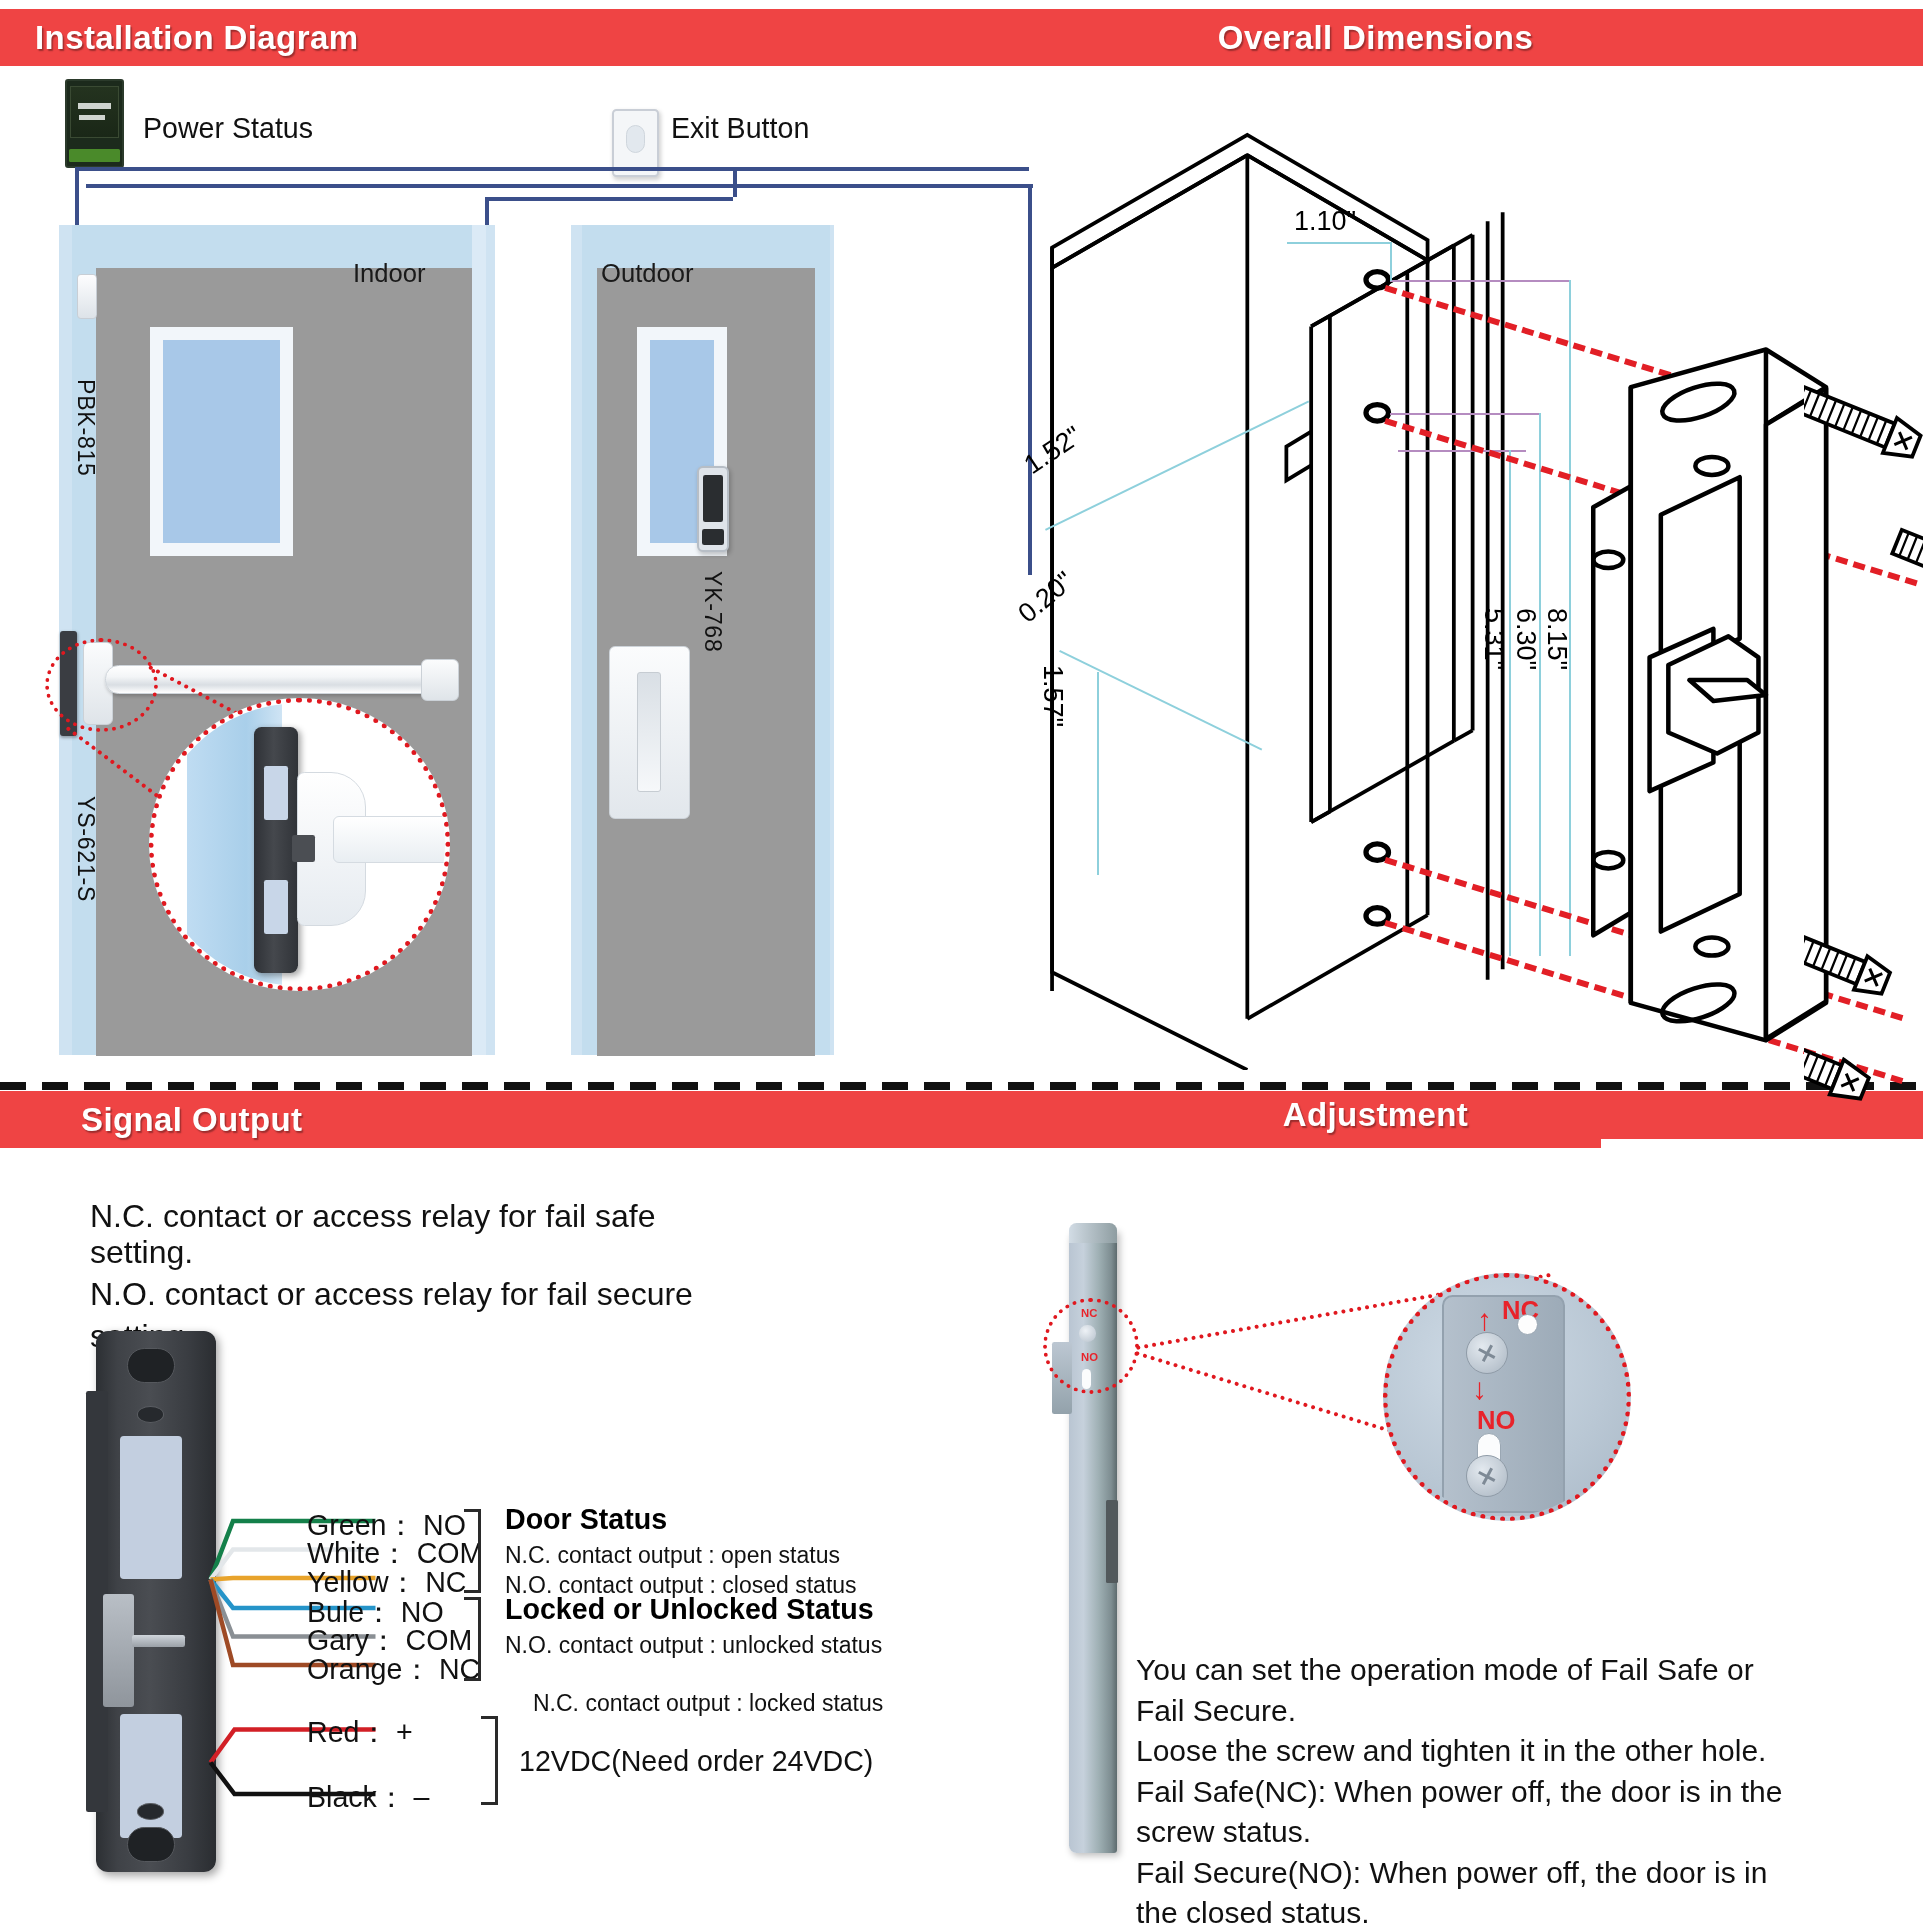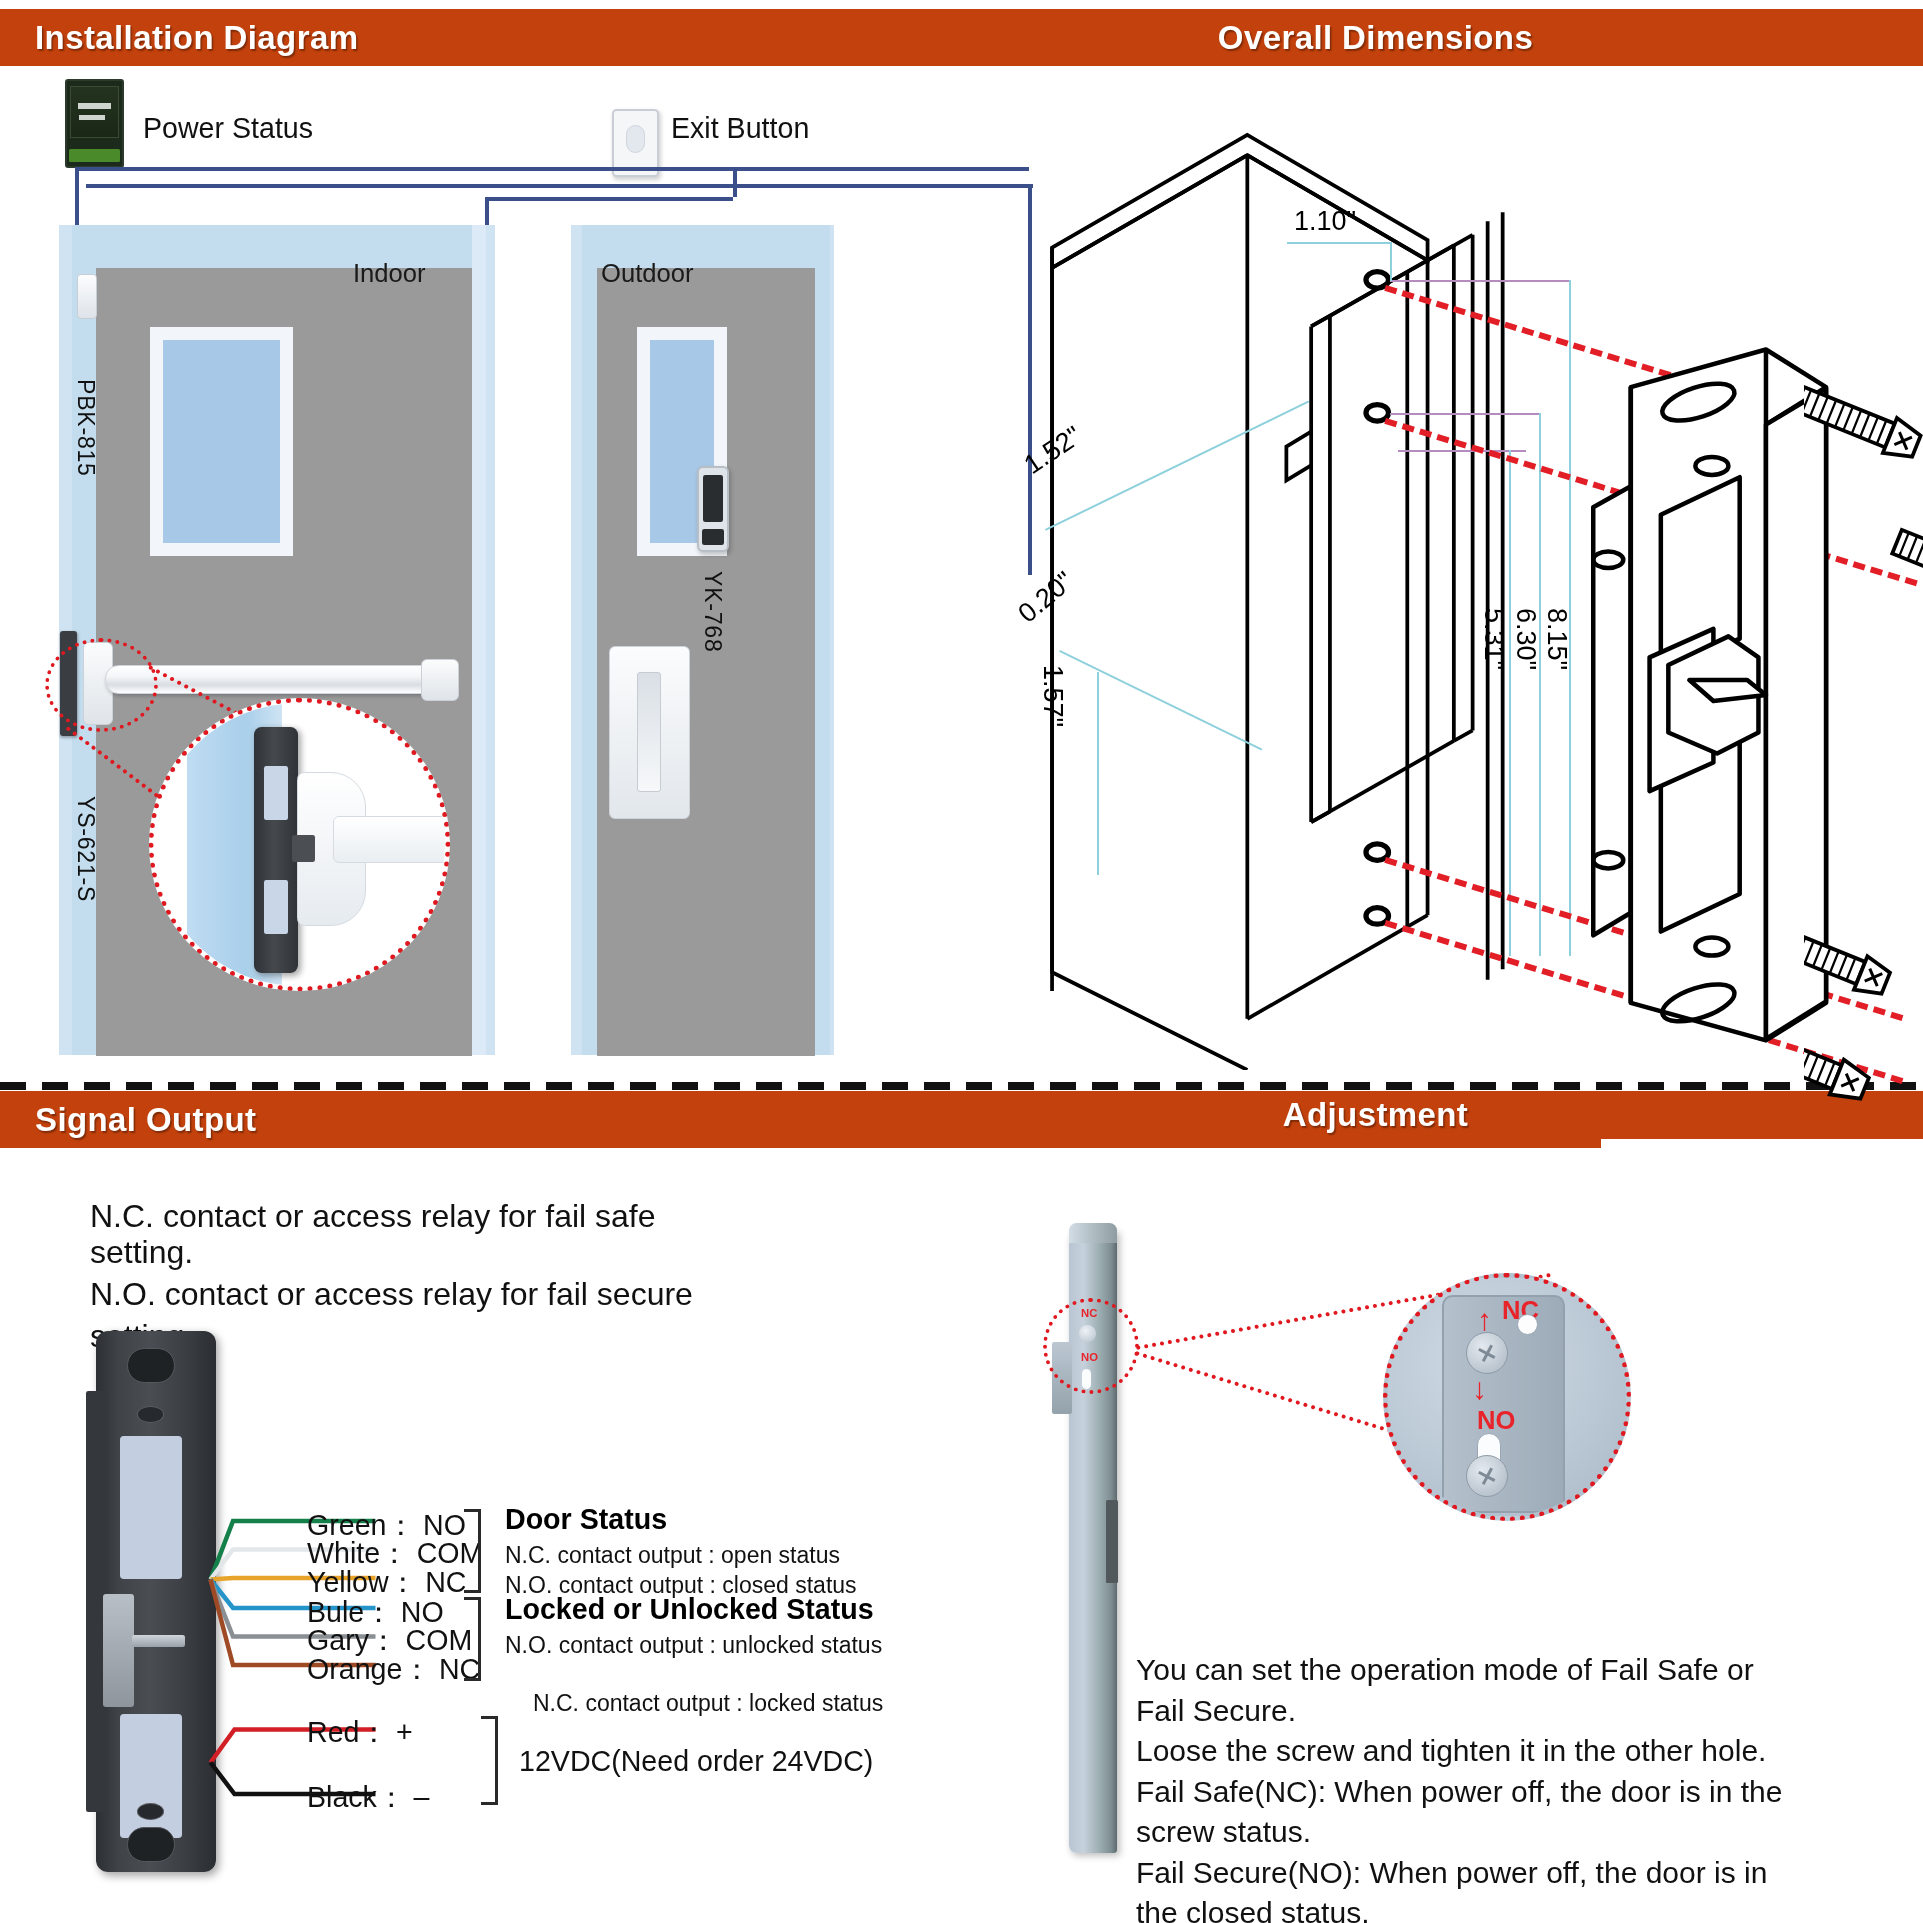--- a/index.html
+++ b/index.html
@@ -5,36 +5,36 @@
   * { box-sizing: border-box; margin: 0; padding: 0; }
   body {
     width: 1924px; height: 1924px;
     background: #ffffff;
     font-family: "Liberation Sans", sans-serif;
     position: relative;
     overflow: hidden;
   }
   .section-header {
     position: absolute;
-    background: #c2410c;
+    background: #ef4444;
     display: flex;
     align-items: center;
   }
   .section-header .title {
     color: #ffffff;
     font-weight: bold;
     font-size: 33px;
     letter-spacing: 0.4px;
     padding-left: 35px;
     text-shadow: 1.5px 1.5px 1.5px rgba(0,0,0,0.35);
   }
   .hdr-install { left: 0; top: 9px; width: 1601px; height: 57px; }
   .hdr-dims    { left: 1075px; top: 9px; width: 849px; height: 57px; }
   .hdr-dims .title { padding-left: 0; width: 100%; text-align: center; padding-right: 248px;}
-  .hdr-signal  { left: 0; top: 1091px; width: 1601px; height: 57px; }
+  .hdr-signal  { left: 0; top: 1091px; width: 1601px; height: 57px; padding-left: 46px; }
   .hdr-adjust  { left: 1075px; top: 1091px; width: 849px; height: 48px; }
   .hdr-adjust .title { padding-left: 0; width: 100%; text-align: center; padding-right: 248px;}
 
   .dashed-divider {
     position: absolute; left: 0; top: 1082px; width: 1924px; height: 7.5px;
     background: repeating-linear-gradient(to right, #111 0 25.6px, transparent 25.6px 42px);
   }
 
   
   #install { position: absolute; left: 0; top: 71px; width: 797px; height: 999px; }

